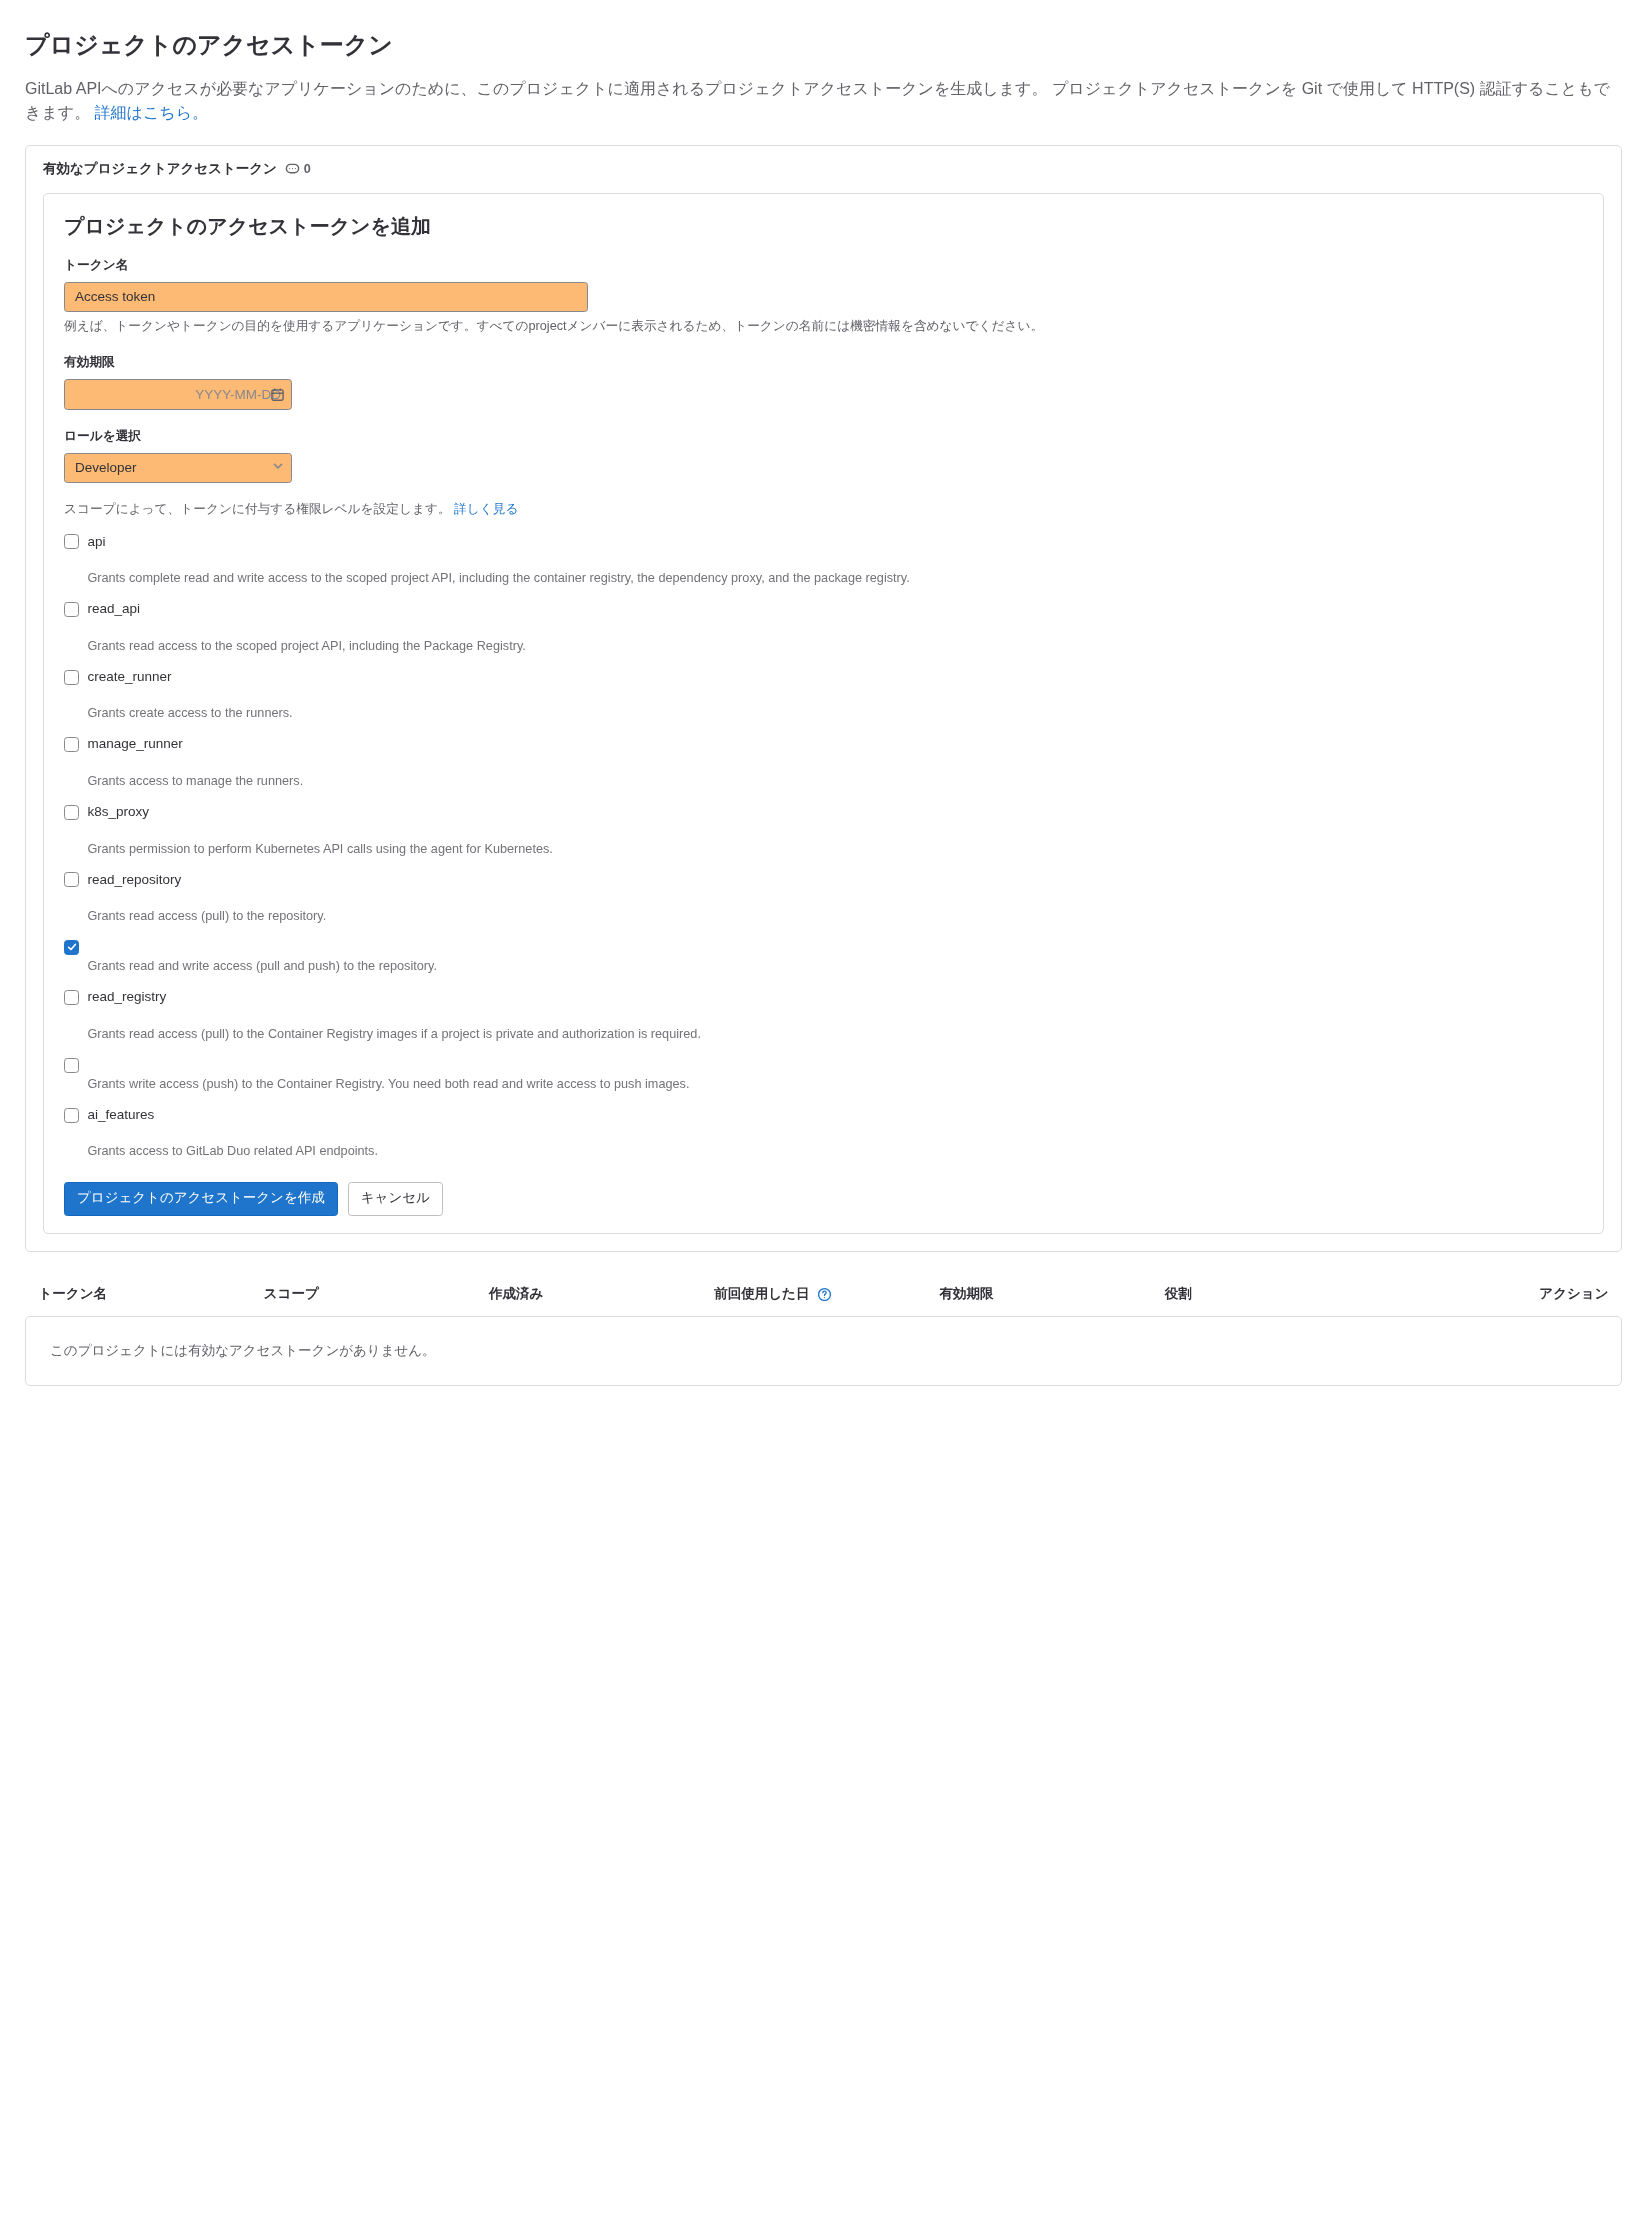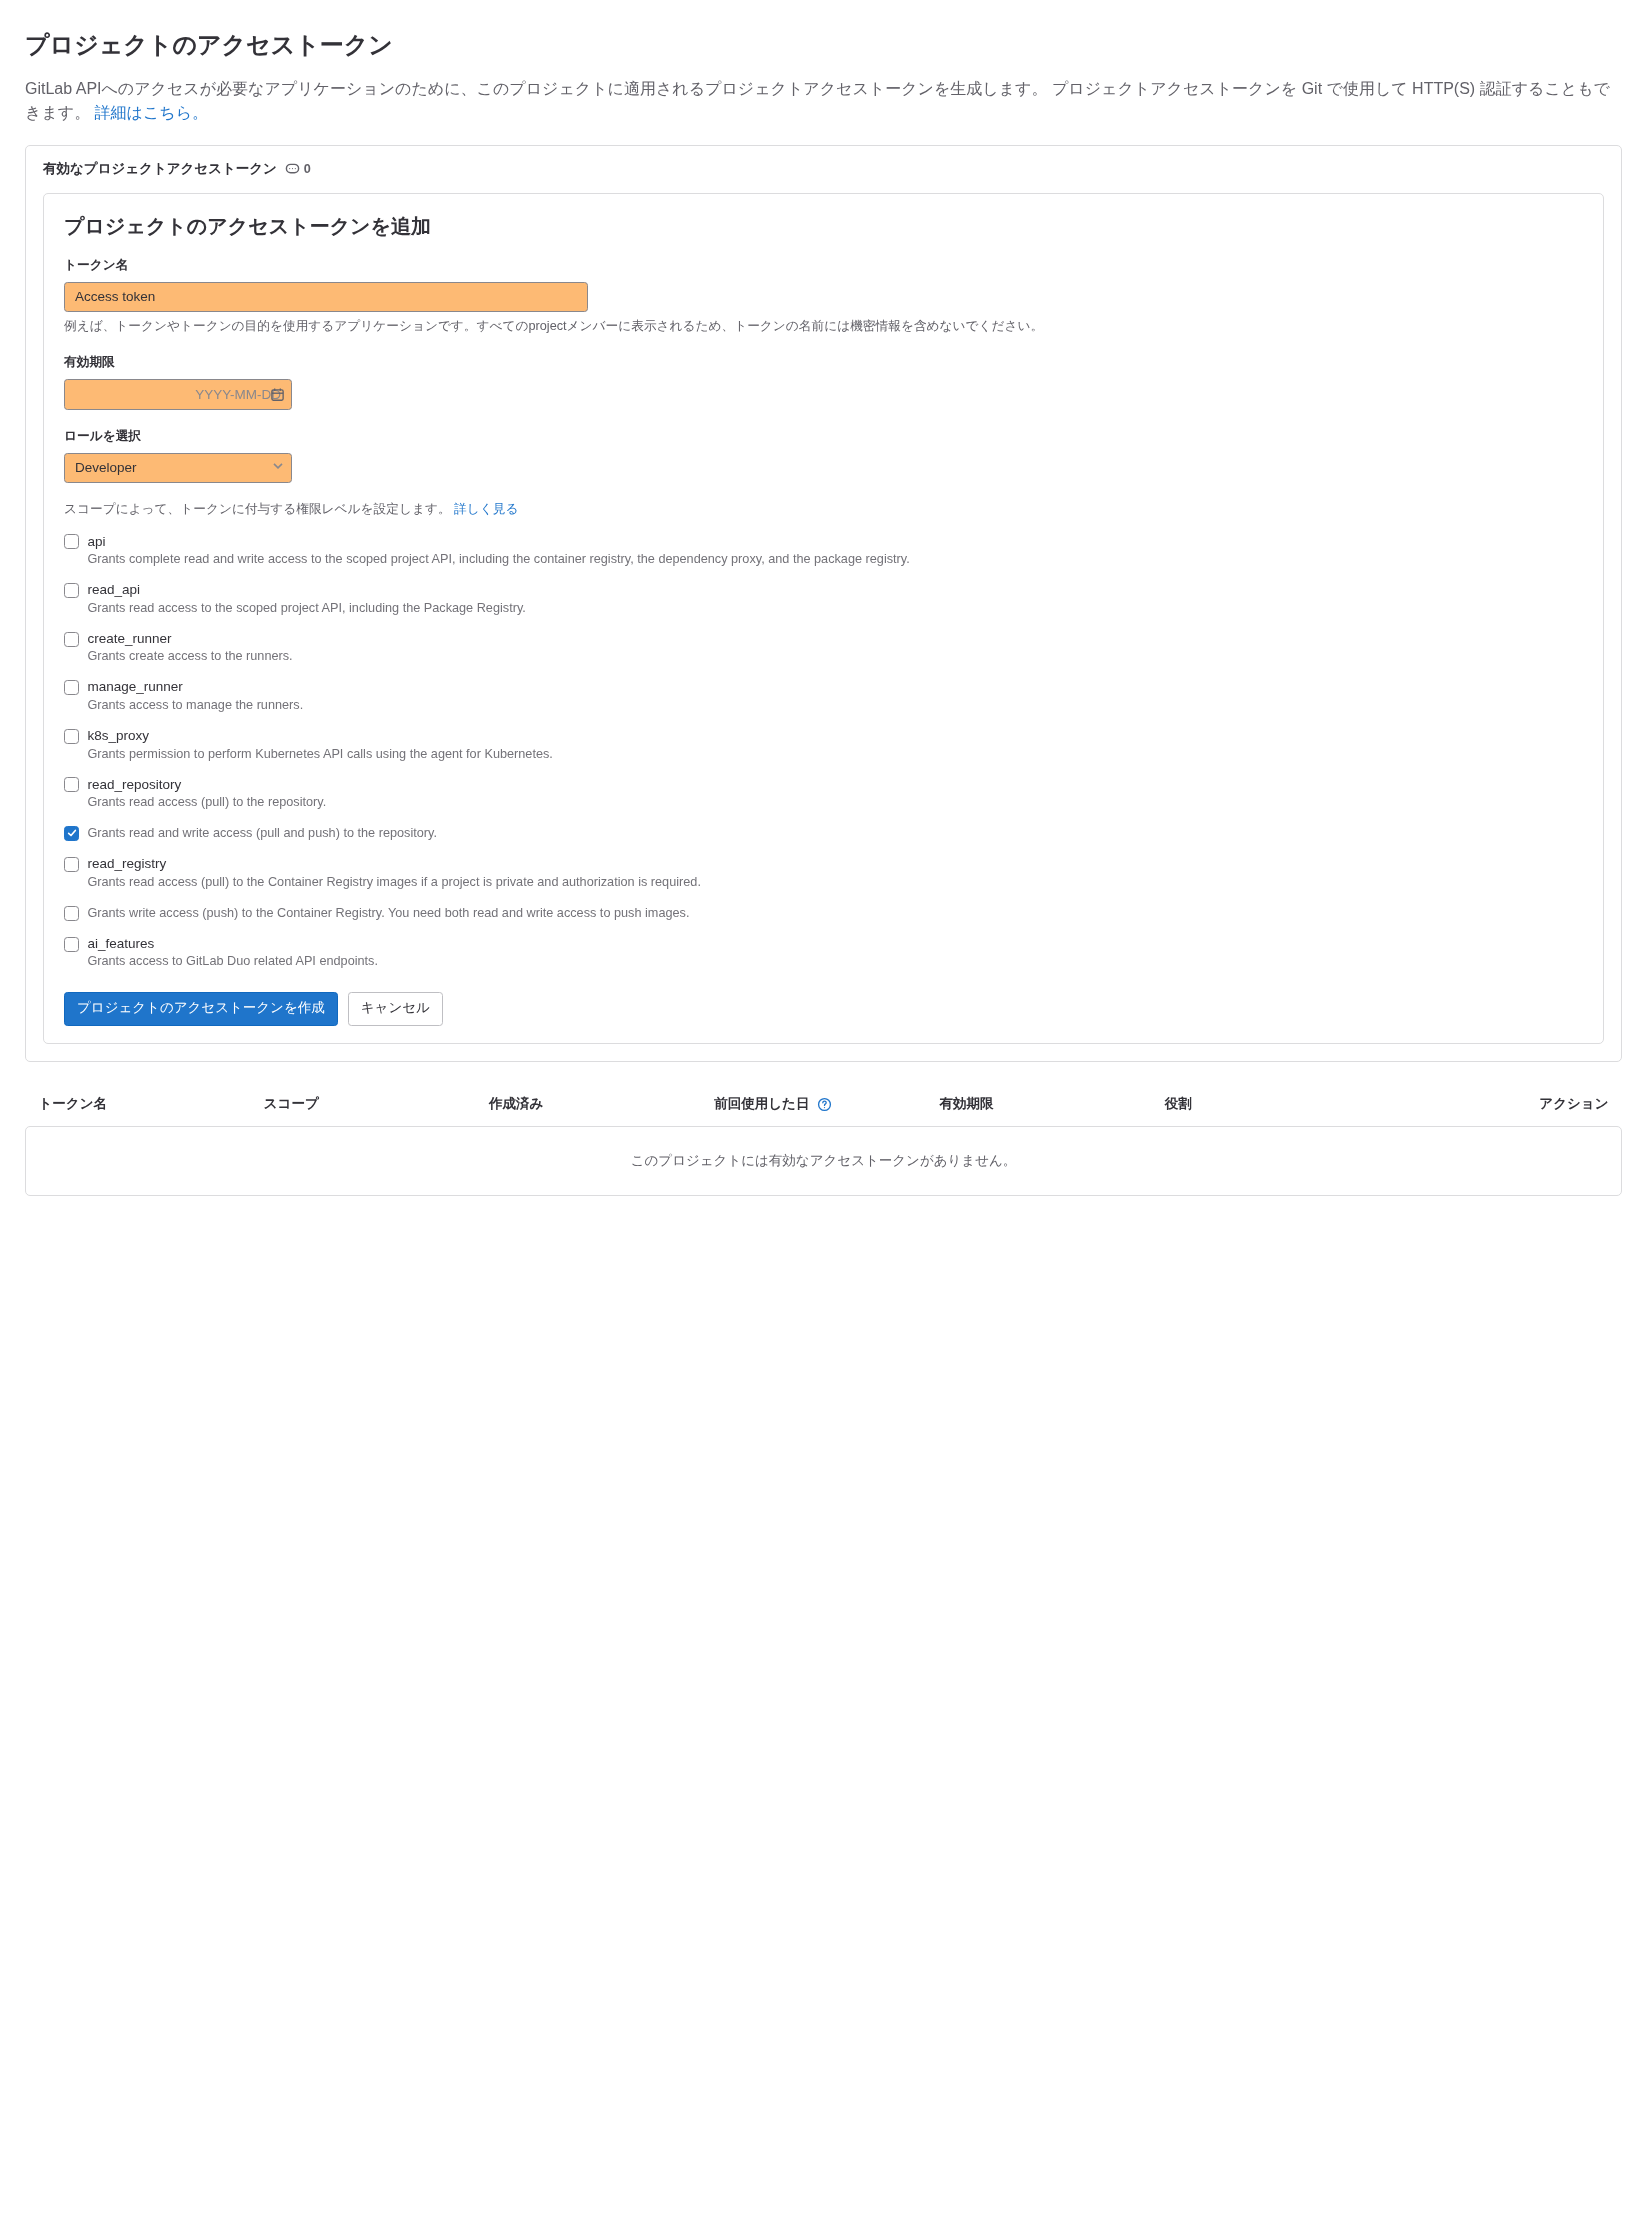--- a/index.html
+++ b/index.html
@@ -108,21 +108,21 @@
     background: #fff;
     cursor: pointer;
     margin-top: 1.7px;
     display: flex; align-items: center; justify-content: center;
   }
   .cb.checked { background: #1f75cb; border-color: #1f75cb; }
   .cb svg { width: 10px; height: 10px; display: none; }
   .cb.checked svg { display: block; }
   .scope-text { flex: 1; }
   .scope-name { font-size: 13.5px; color: #333238; line-height: 1.3; cursor: pointer; }
-  .scope-desc { font-size: 12.7px; color: #737278; margin-top: 0; }
+  .scope-desc { font-size: 12.7px; color: #737278; margin-top: 19px; }
 
   .button-row { display: flex; gap: 10px; margin-top: 20px; }
   .btn {
     font-size: 13.5px; padding: 6.8px 12px; border-radius: 3.4px;
     cursor: pointer; font-family: inherit; border: 0.8px solid transparent;
     line-height: 1.4;
   }
   .btn-primary { background: #1f75cb; color: #fff; border-color: #1068bf; }
   .btn-secondary { background: #fff; color: #333238; border-color: #bfbfc3; }
 
@@ -132,21 +132,21 @@
     color: #333238; gap: 6.8px;
   }
   .th { flex: 1; }
   .th.action { text-align: right; }
   .help-q {
     display: inline-flex; vertical-align: middle; margin-left: 3.4px; color: #1f75cb;
   }
   .help-q svg { width: 15px; height: 15px; }
   .table-empty {
     border: 0.8px solid #dcdcde; border-radius: 5px;
-    padding: 24px; text-align: center; color: #626168; font-size: 13.5px;
+    padding: 24px; color: #626168; font-size: 13.5px;
   }
 </style>
 </head>
 <body>
 
 <h1 class="page-title">プロジェクトのアクセストークン</h1>
 <p class="page-description">
   <span>GitLab APIへのアクセスが必要なアプリケーションのために、このプロジェクトに適用されるプロジェクトアクセストークンを生成します。 プロジェクトアクセストークンを Git で使用して HTTP(S) 認証することもできます。</span>
   <a href="#">詳細はこちら。</a>
 </p>

